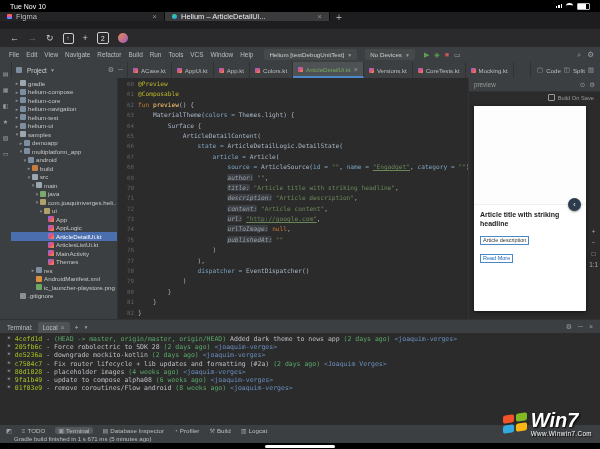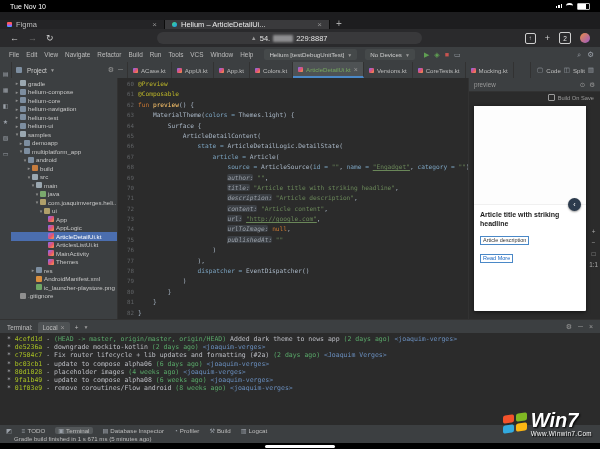--- a/index.html
+++ b/index.html
@@ -11,21 +11,21 @@
   #tstatus{position:absolute;top:0;left:0;right:0;height:12px;background:#000;color:#fff;
            font-size:7px;display:flex;align-items:center;justify-content:space-between;padding:0 10px;}
   .ticons{display:flex;align-items:center;gap:4px;}
   .sig{display:inline-flex;align-items:flex-end;gap:1px;}
   .sig i{display:block;width:1.5px;background:#fff;}
   .wifi{width:7px;height:4px;border-top:2px solid #fff;border-radius:50% 50% 0 0;}
   .bat{width:11px;height:5px;border:1px solid #bbb;border-radius:1px;position:relative;}
   .bat i{position:absolute;left:0;top:0;bottom:0;width:70%;background:#fff;}
 
   
-  #btabsrow{position:absolute;top:12px;left:0;right:0;height:17px;background:#1d1d1f;display:flex;align-items:flex-end;}
+  #btabsrow{position:absolute;top:12px;left:0;right:0;height:17px;background:#1d1d1f;display:flex;align-items:flex-start;}
   .btab{display:flex;align-items:center;gap:4px;padding:0 7px;width:150px;background:#242426;color:#bdbdbd;
         font-size:7.5px;border-right:1px solid #0c0c0c;overflow:hidden;white-space:nowrap;}
   .btab.active{background:#3a3a3c;color:#ececec;}
   .favicon{width:5px;height:5px;border-radius:1px;flex:0 0 5px;background:linear-gradient(180deg,#ff5c5c 33%,#a259ff 66%,#1abcfe 100%);}
   .favicon.helium{background:linear-gradient(135deg,#3ddc84,#2196f3);border-radius:50%;}
   .bclose{margin-left:auto;color:#8f8f8f;font-size:8px;}
   .newtab{display:flex;align-items:center;justify-content:center;width:18px;color:#aaa;font-size:10px;}
 
   
   #addrrow{position:absolute;top:29px;left:0;right:0;height:18px;background:#2a2a2c;display:flex;align-items:center;
@@ -168,26 +168,20 @@
           <span class="bclose">×</span>
         </div>
       </div>
     <div class="newtab">+</div>
   </div>
 
   <div id="addrrow">
     <span class="navbtn">←</span>
     <span class="navbtn dim">→</span>
     <span class="navbtn">↻</span>
-    <span class="addrpill">
-      <span class="site-tri">▲</span>
-      <span>54.</span>
-      <span class="blurblock"></span>
-      <span>229:8887</span>
-    </span>
     <span class="sharebox">↑</span>
     <span class="navbtn">+</span>
     <span class="tabcount">2</span>
     <span class="avatar"></span>
   </div>
 
   <div id="menubar">
     <div id="menu">
         <span class="menu-item">File</span>
         <span class="menu-item">Edit</span>
@@ -549,23 +543,23 @@
     <span>+</span>
     <span class="chev">▼</span>
     <span id="thicons">
       <span>⚙</span>
       <span>─</span>
       <span>×</span>
     </span>
   </div>
   <div id="term">
       <div class="tline"><span class="tt-p">* </span><span class="tt-h">4cefd1d</span><span class="tt-p"> - </span><span class="tt-d">(HEAD -&gt; master, origin/master, origin/HEAD)</span><span class="tt-m"> Added dark theme to news app </span><span class="tt-d">(2 days ago)</span><span class="tt-a"> &lt;joaquim-verges&gt;</span></div>
+      <div class="tline"><span class="tt-p">* </span><span class="tt-h">205fb6c</span><span class="tt-p"> - </span><span class="tt-m">Force robolectric to SDK 28 </span><span class="tt-d">(2 days ago)</span><span class="tt-a"> &lt;joaquim-verges&gt;</span></div>
       <div class="tline"><span class="tt-p">* </span><span class="tt-h">de5236a</span><span class="tt-p"> - </span><span class="tt-m">downgrade mockito-kotlin </span><span class="tt-d">(2 days ago)</span><span class="tt-a"> &lt;joaquim-verges&gt;</span></div>
       <div class="tline"><span class="tt-p">* </span><span class="tt-h">c7504c7</span><span class="tt-p"> - </span><span class="tt-m">Fix router lifecycle + lib updates and formatting (#2a) </span><span class="tt-d">(2 days ago)</span><span class="tt-a"> &lt;Joaquim Verges&gt;</span></div>
-      <div class="tline"><span class="tt-p">* </span><span class="tt-h">bc03cb1</span><span class="tt-p"> - </span><span class="tt-m">update to compose alpha06 </span><span class="tt-d">(6 days ago)</span><span class="tt-a"> &lt;joaquim-verges&gt;</span></div>
       <div class="tline"><span class="tt-p">* </span><span class="tt-h">80d1028</span><span class="tt-p"> - </span><span class="tt-m">placeholder images </span><span class="tt-d">(4 weeks ago)</span><span class="tt-a"> &lt;joaquim-verges&gt;</span></div>
       <div class="tline"><span class="tt-p">* </span><span class="tt-h">9fa1b49</span><span class="tt-p"> - </span><span class="tt-m">update to compose alpha08 </span><span class="tt-d">(6 weeks ago)</span><span class="tt-a"> &lt;joaquim-verges&gt;</span></div>
       <div class="tline"><span class="tt-p">* </span><span class="tt-h">01f03e9</span><span class="tt-p"> - </span><span class="tt-m">remove coroutines/Flow android </span><span class="tt-d">(8 weeks ago)</span><span class="tt-a"> &lt;joaquim-verges&gt;</span></div>
     </div>
 
   <div id="stools">
     <span style="color:#9aa0a8;">◩</span>
   <span class="stool">
         <span style="color: rgb(154, 160, 168);">≡</span>
         <span>TODO</span>

